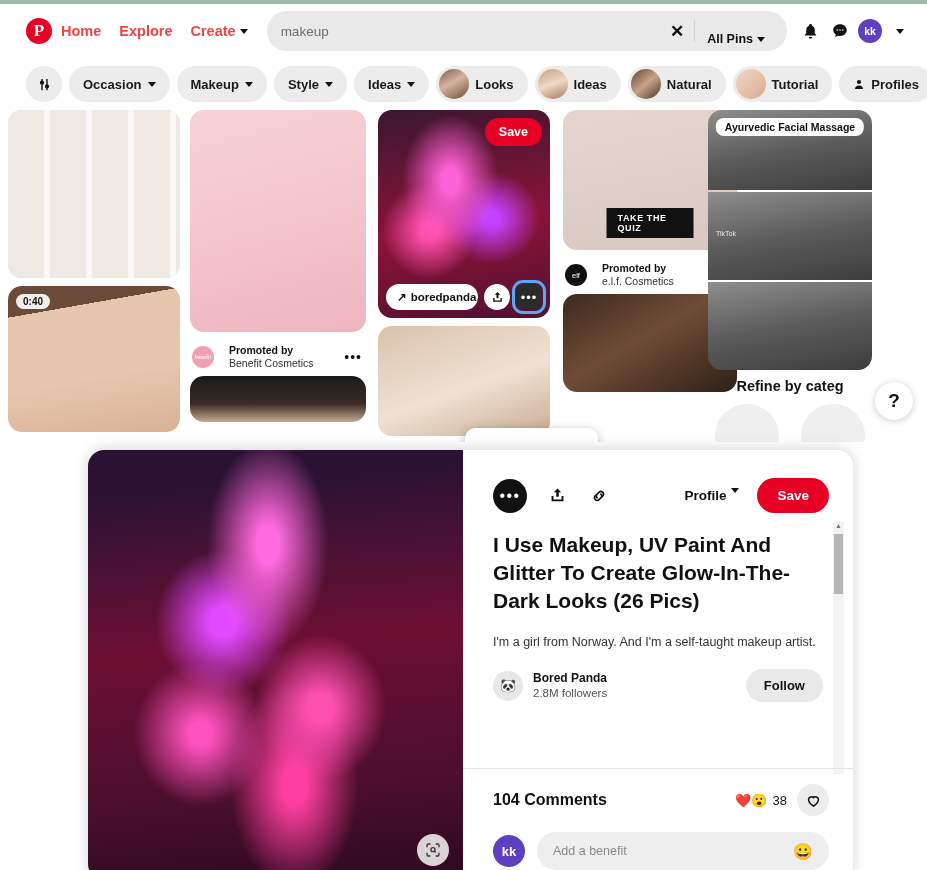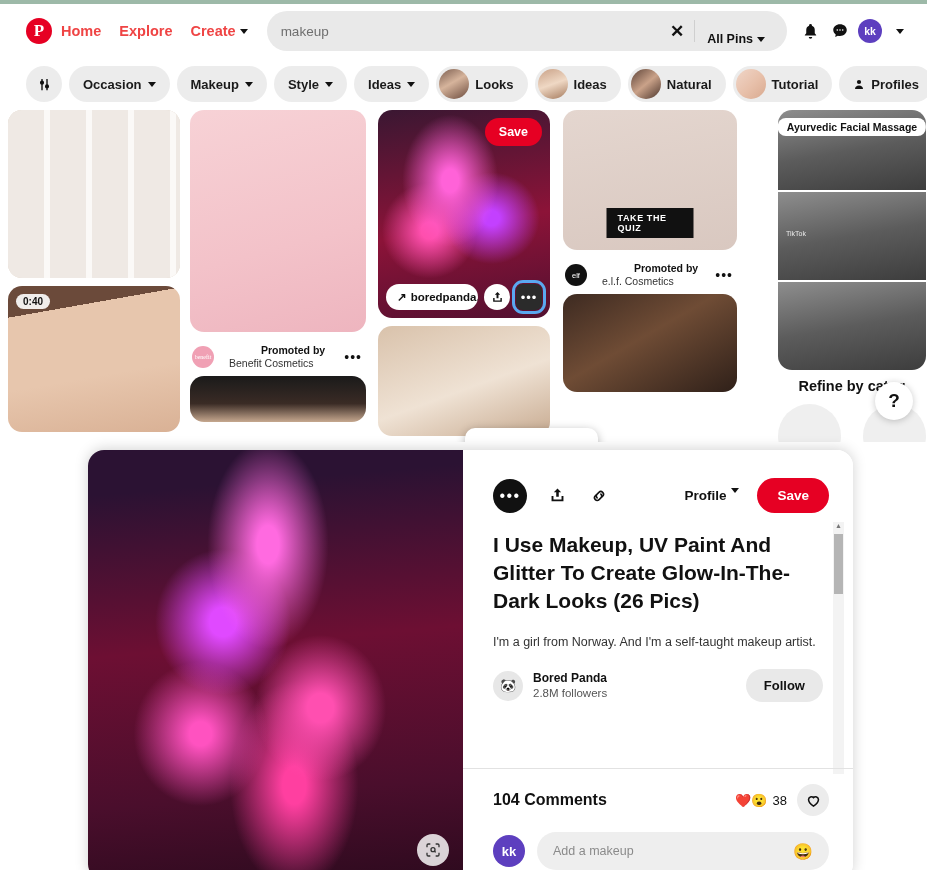--- a/index.html
+++ b/index.html
@@ -112,21 +112,21 @@
   .ph.dior { background: linear-gradient(160deg,#d9c2ab,#efe2d4 55%,#c8ab91); }
   .ph.aloe { background: linear-gradient(150deg,#3d2a21,#6f4c35 45%,#2f2019); }
   .ph.tiktok { background: linear-gradient(170deg,#8e8e8e,#5c5c5c 50%,#3d3d3d); }
   .ph.hairdark { background: linear-gradient(180deg,#1a1a1a,#3a2b25 60%,#c6a88f); }
 
   .pin-meta { display: flex; align-items: center; gap: 15px; padding: 4px 2px 0; }
   .pin-av { width: 22px; height: 22px; border-radius: 50%; flex: 0 0 auto; }
   .pin-av.benefit { background: #f0a0b4; color:#fff; font-size:6px; display:flex; align-items:center; justify-content:center; font-family:"Liberation Serif",serif;}
   .pin-av.elfav { background: #111; color:#fff; font-size:7.5px; display:flex; align-items:center; justify-content:center;}
   .pin-meta .txt { font-size: 10.5px; line-height: 1.25; color: #333; flex: 1 1 auto; }
-  .pin-meta .txt b { display:block; font-weight: bold; color:#111;margin-left:32px; }
+  .pin-meta .txt b { display:block; font-weight: bold; color:#111; }
   .dots3 { font-size: 14px; color: #111; letter-spacing: 1px; padding-right: 2px; }
 
   .save-btn-sm {
     position: absolute; top: 8px; right: 8px; background: #e60023; color:#fff;
     border-radius: 18px; padding: 7px 14px; font-size: 12.5px; font-weight: bold;
   }
   .dur-badge {
     position: absolute; top: 8px; left: 8px; background: rgba(255,255,255,.9);
     border-radius: 10px; padding: 2px 7px; font-size: 10px; font-weight: bold; color:#111;
   }
@@ -407,21 +407,21 @@
           <b>Promoted by</b>
           <span>e.l.f. Cosmetics</span>
         </div>
         <div class="dots3">•••</div>
       </div>
       <div class="pin" style="margin-top:6px">
         <div class="ph aloe" style="height:98px"></div>
       </div>
     </div>
 
-    <div class="col" style="left:778px; width:148px;">
+    <div class="col" style="left:708px; width:164px;">
       <div class="pin">
         <div class="tiktok-stack">
           <div class="ph tiktok" style="height:80px"></div>
           <div class="ph tiktok" style="height:88px"></div>
           <div class="ph tiktok" style="height:88px"></div>
         </div>
         <div class="tt-label">Ayurvedic Facial Massage</div>
         <div class="tt-watermark">TikTok</div>
       </div>
       <div class="refine-label">Refine by categ</div>
@@ -506,21 +506,21 @@
         <div class="m-heart">
           <svg width="17" height="17" viewBox="0 0 24 24" fill="none" stroke="#111" stroke-width="2.2">
             <path d="M12 20s-7-4.6-7-9.3A4.1 4.1 0 0 1 12 8a4.1 4.1 0 0 1 7 2.7C19 15.4 12 20 12 20z"></path>
           </svg>
         </div>
       </div>
 
       <div class="m-addrow">
         <div class="m-avkk">kk</div>
         <div class="m-input">
-          <span class="ph2">Add a makeup</span>
+          <span class="ph2">Add a benefit</span>
           <span style="font-size:16px">😀</span>
         </div>
       </div>
 
     </div>
 
   </div>
 
 </div>
 

